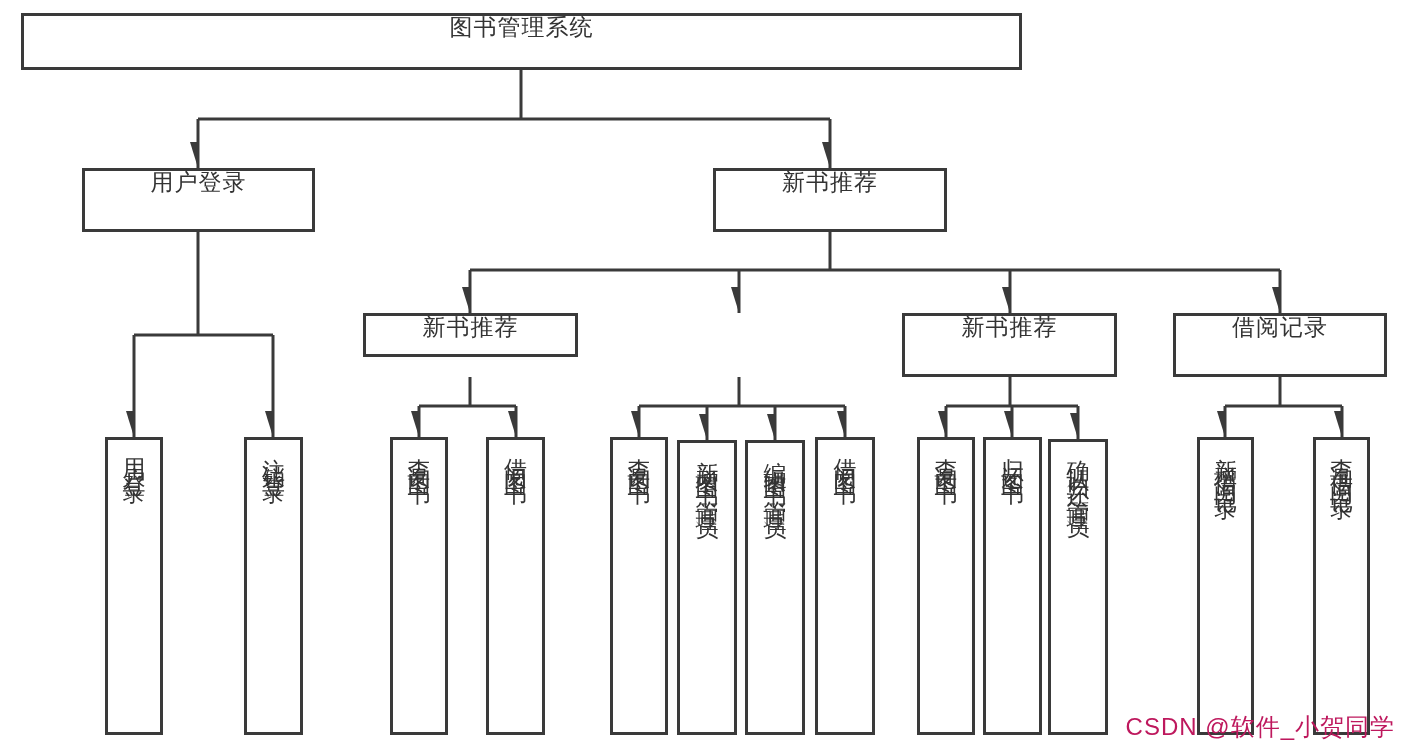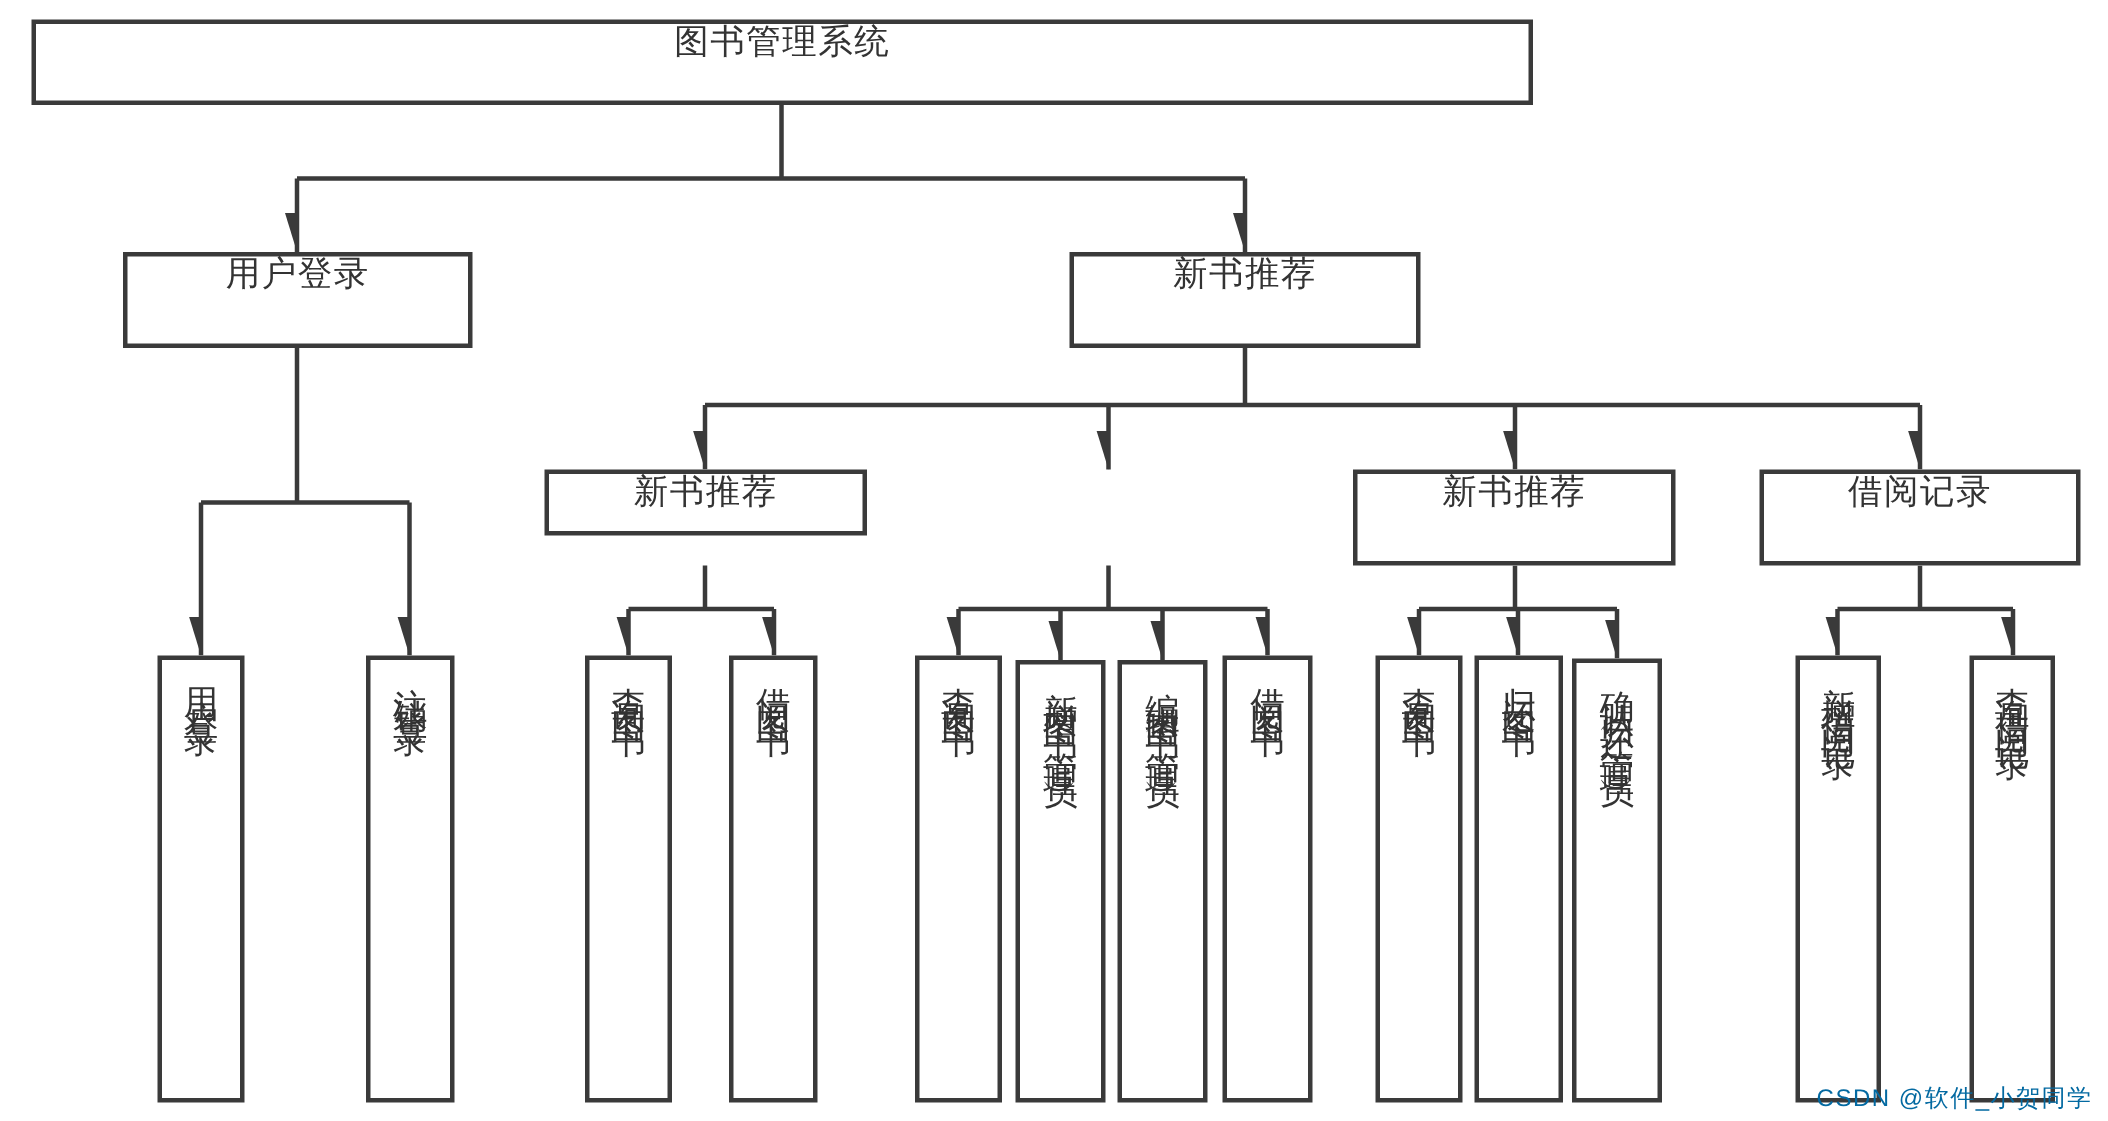--- a/index.html
+++ b/index.html
@@ -19,21 +19,21 @@
     font-size:23px;line-height:1;color:#333333;white-space:nowrap;
     letter-spacing:1px;
   }
   .vlabel{
     writing-mode:vertical-rl;text-orientation:mixed;
     font-size:23px;line-height:1;color:#333333;
     letter-spacing:8px;
   }
   .watermark{
     position:absolute;z-index:3;right:10px;bottom:4px;
-    font-size:16px;color:#0369a1;letter-spacing:1px;white-space:nowrap;
+    font-size:24px;color:#be185d;letter-spacing:1px;white-space:nowrap;
   }
 </style>
 </head>
 <body>
 
 <div id="stage">
 
   <svg class="connectors" width="1405" height="747" viewBox="0 0 1405 747">
     <defs>
       <marker id="arrowhead" markerUnits="userSpaceOnUse" markerWidth="34" markerHeight="22" refX="26" refY="0" orient="auto">

